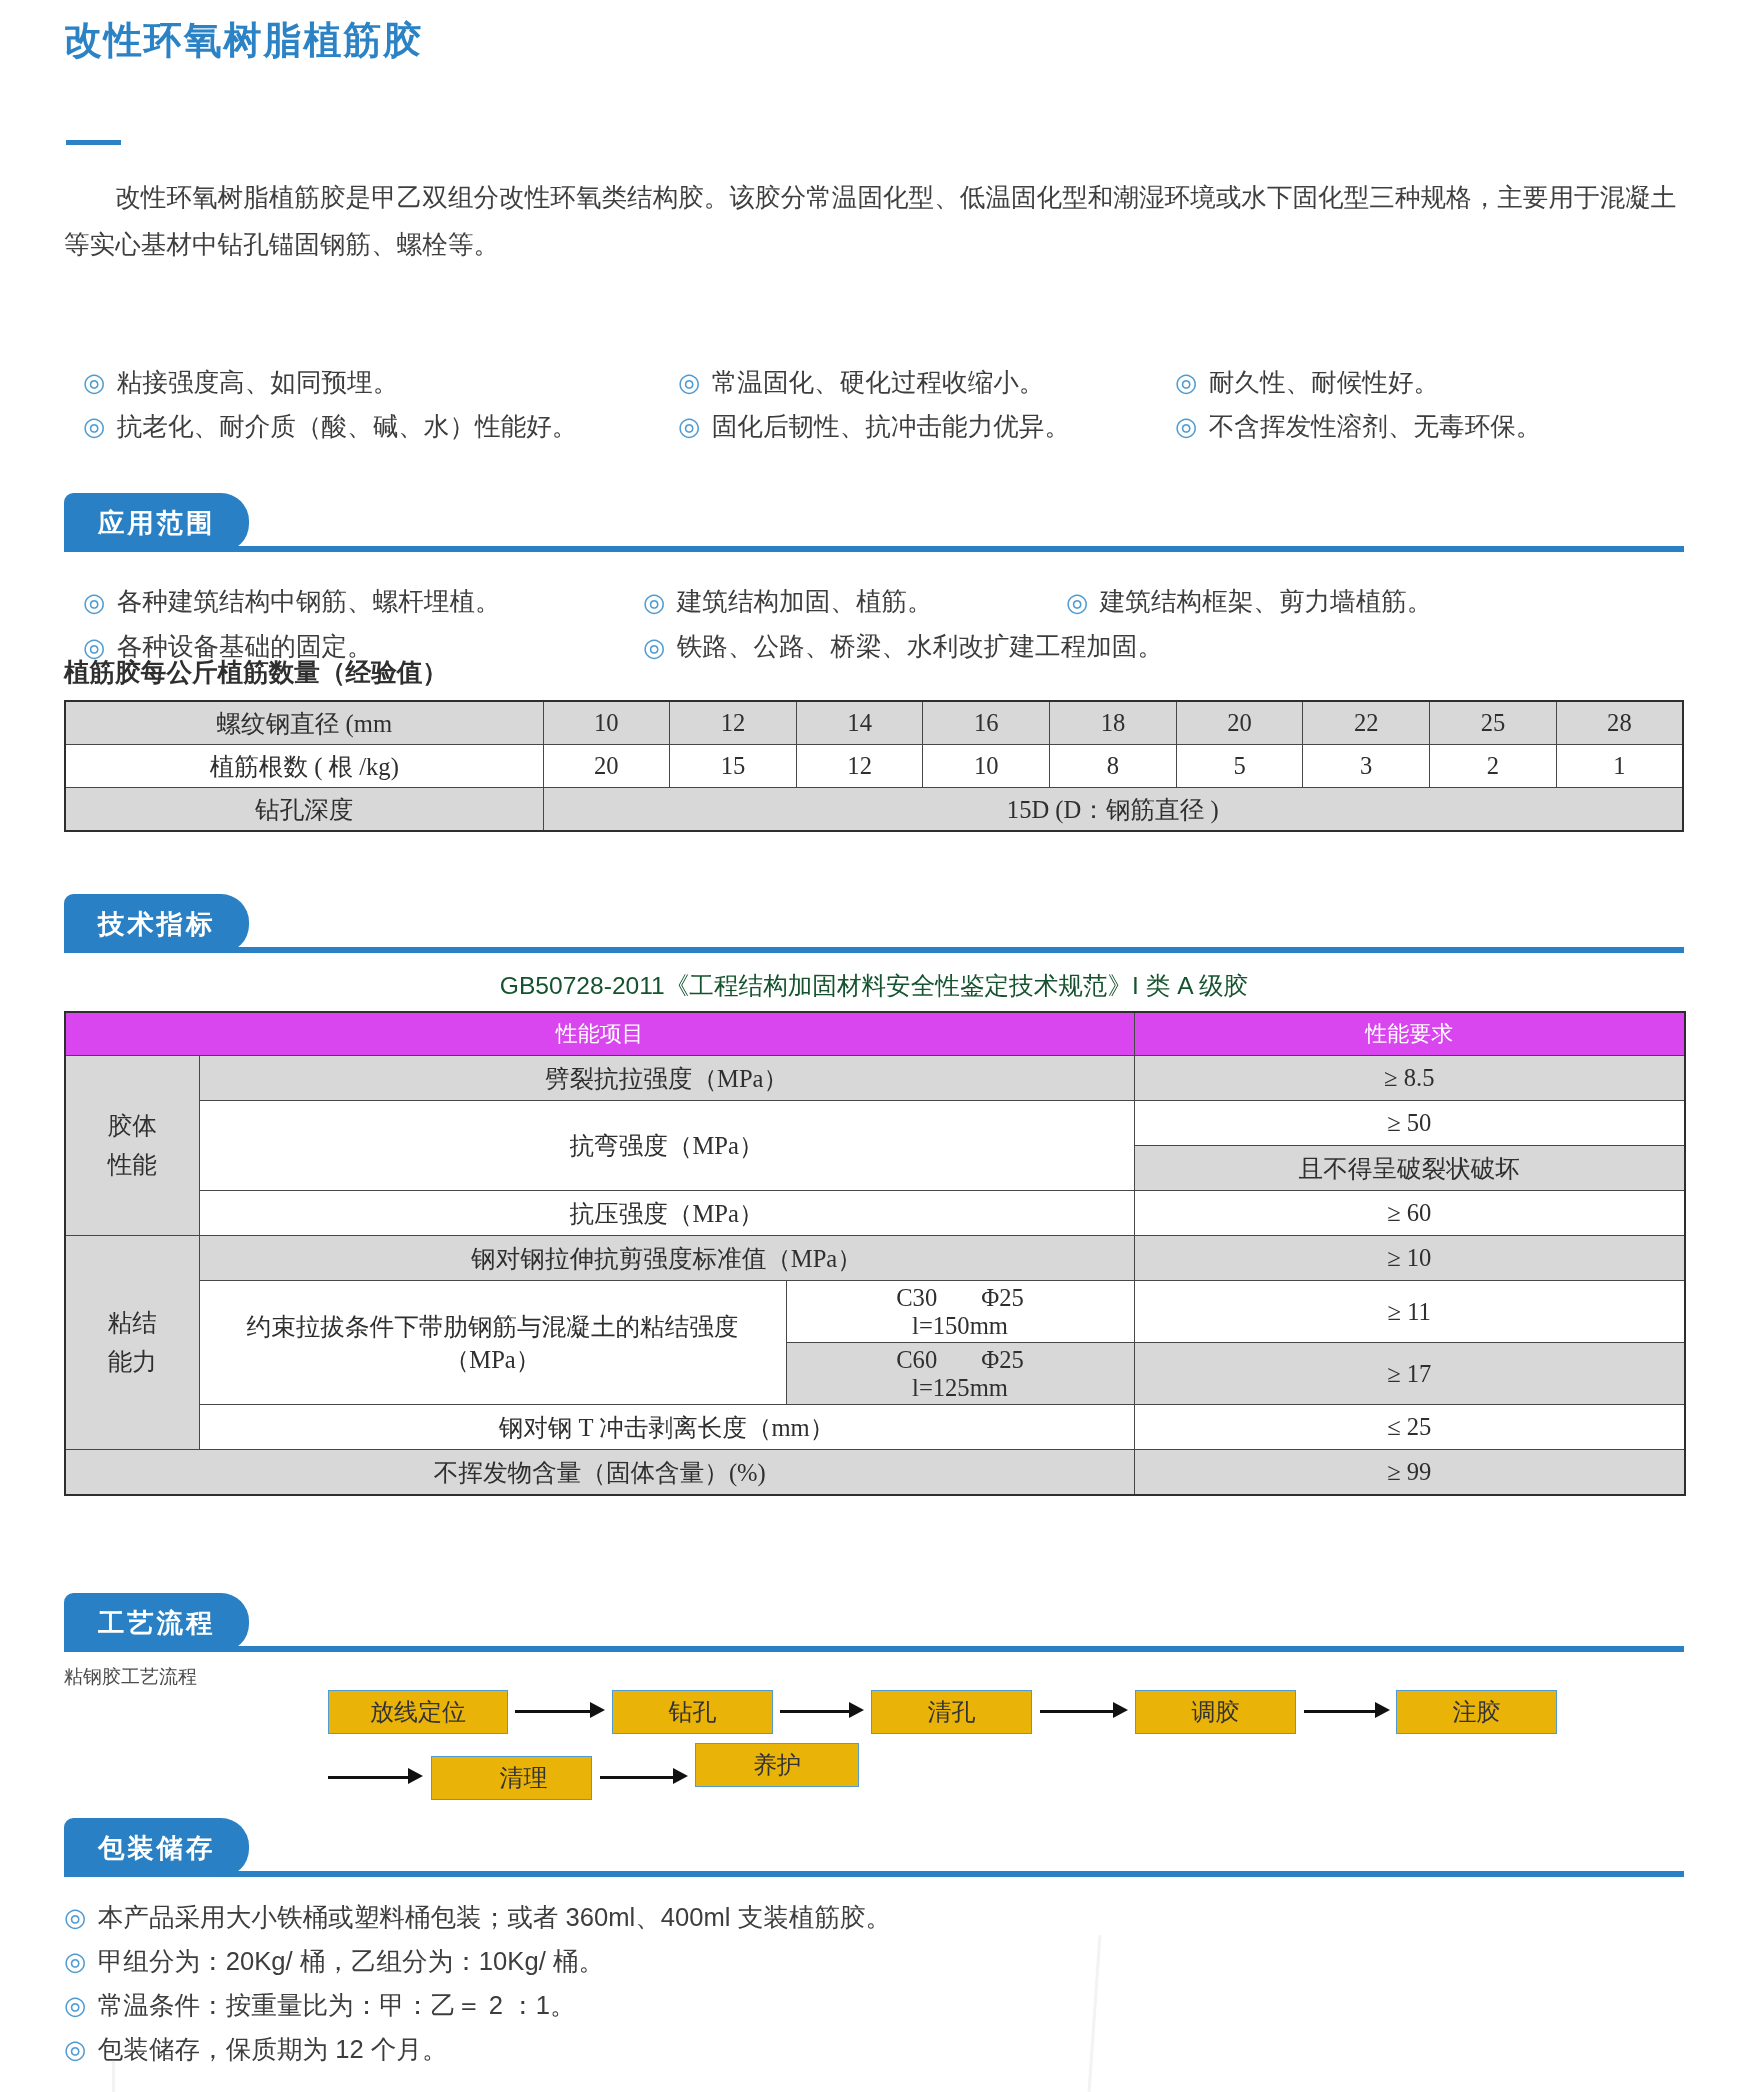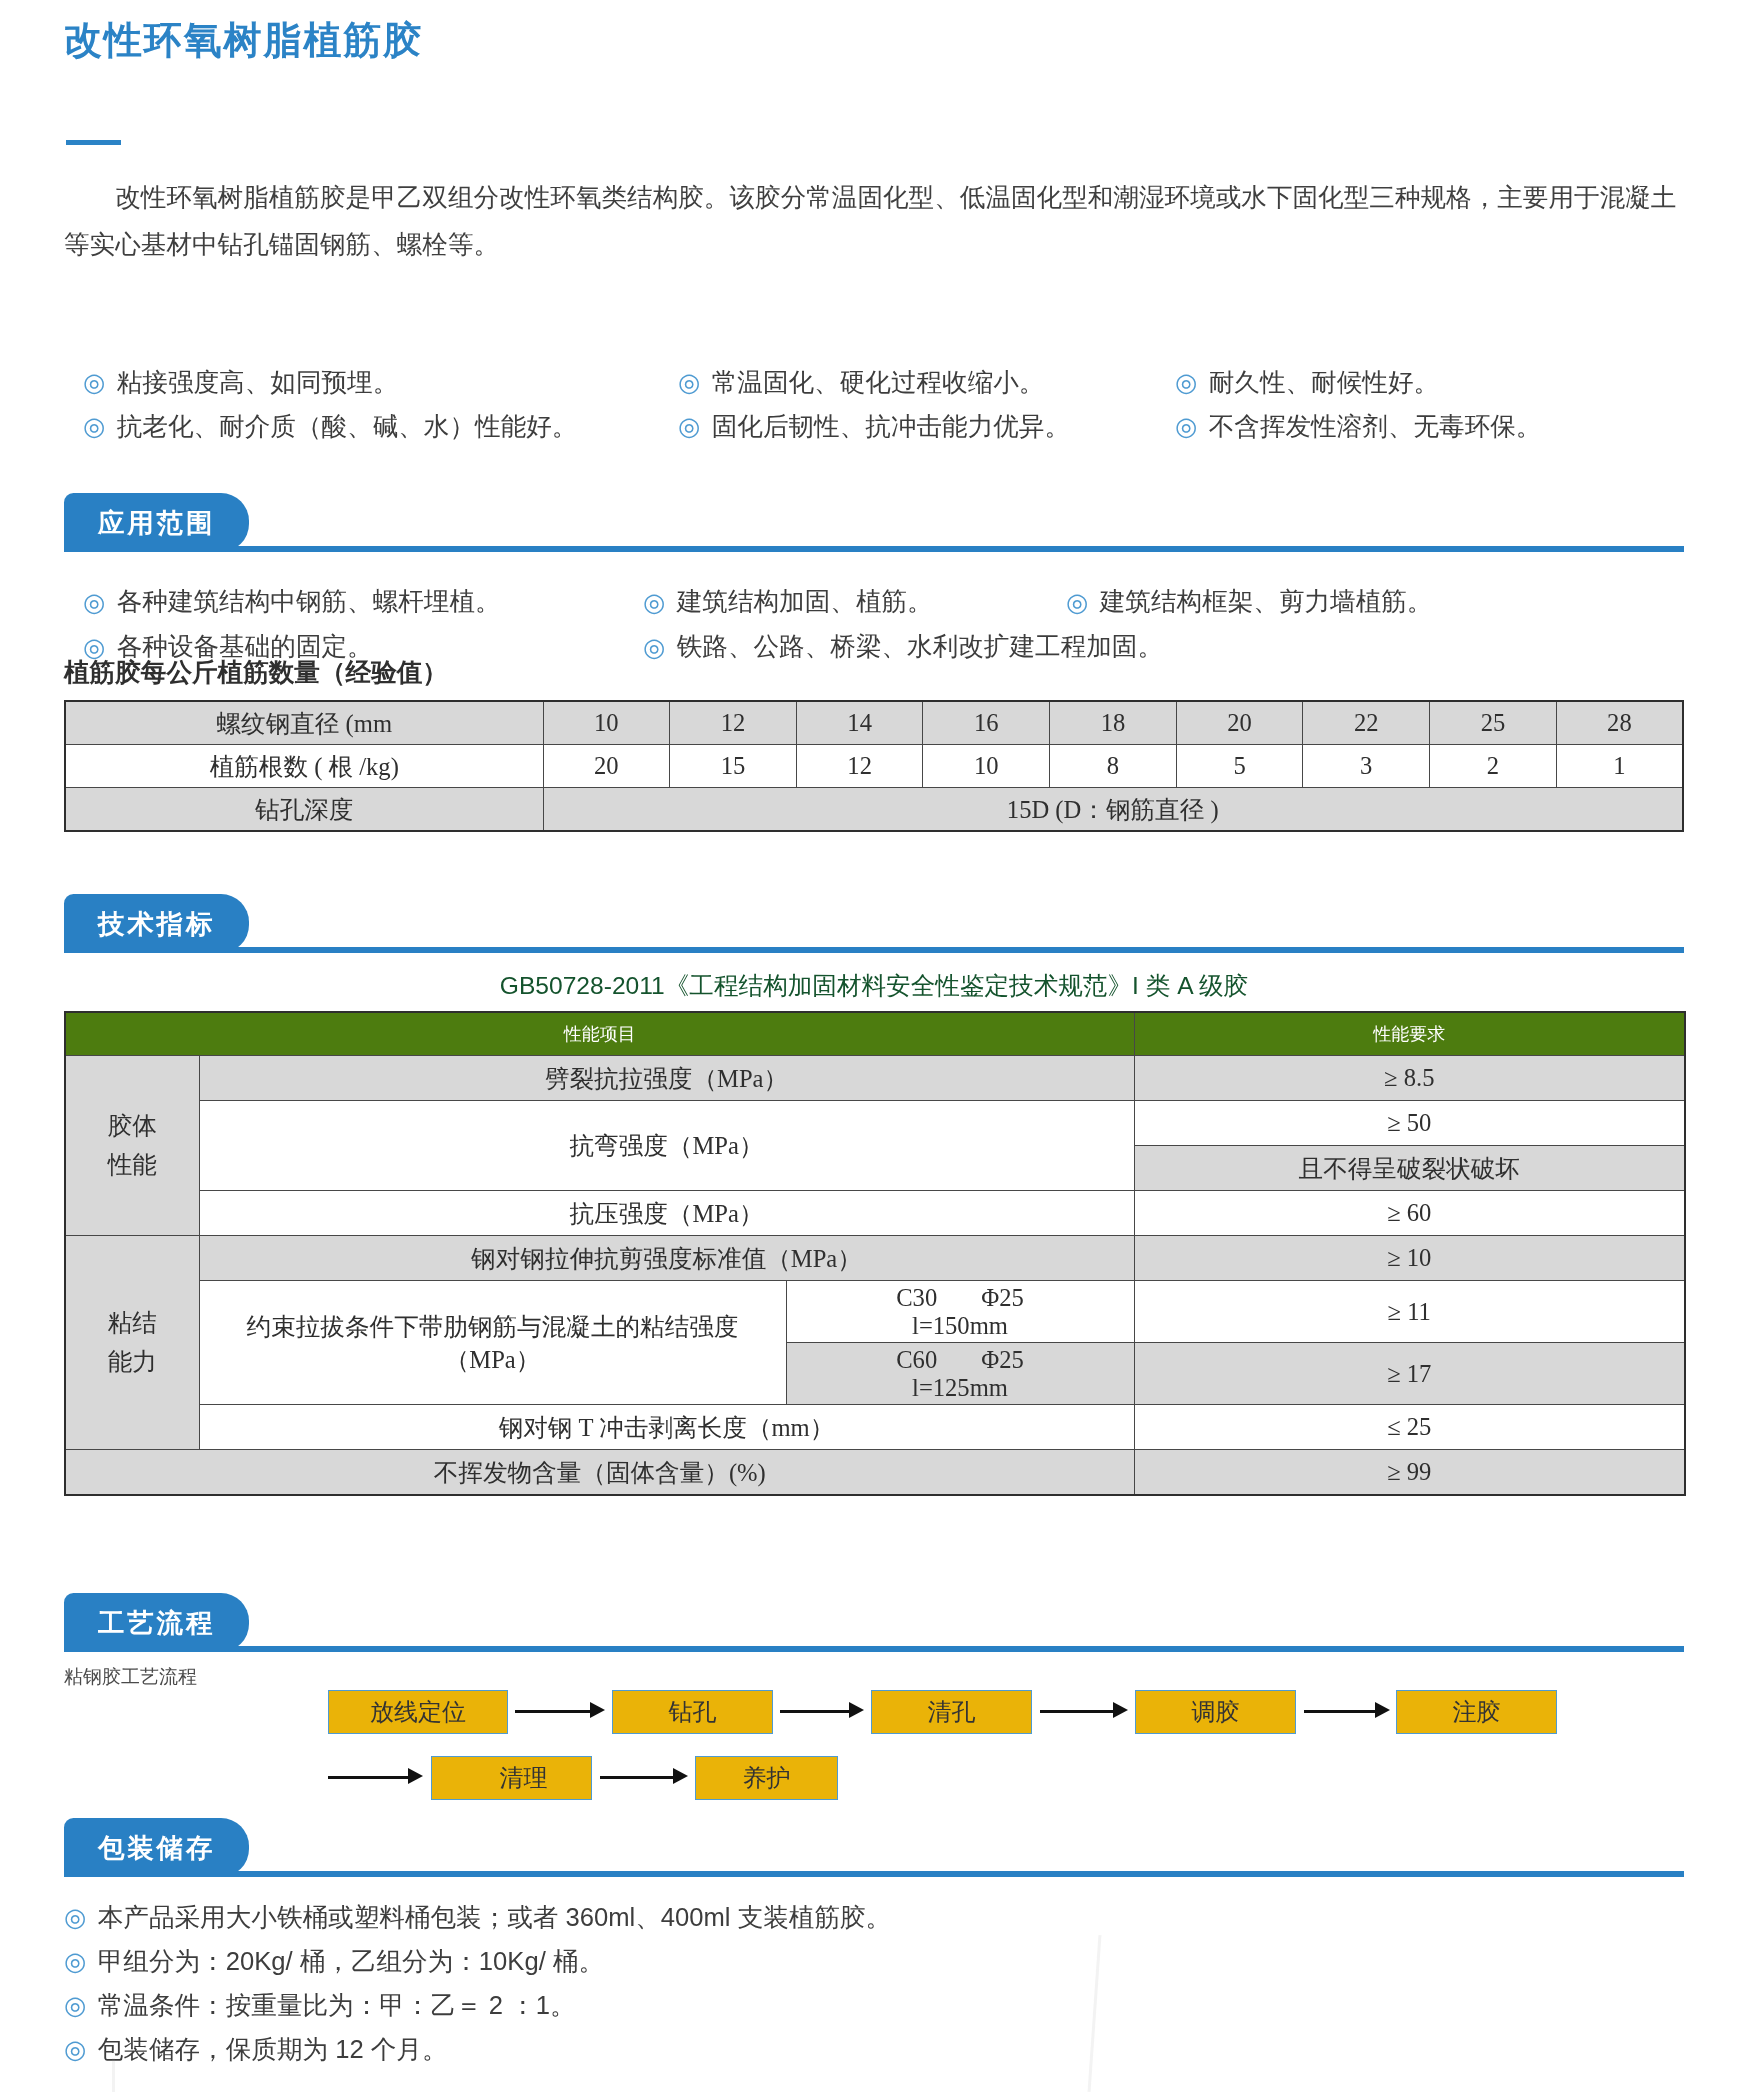--- a/index.html
+++ b/index.html
@@ -39,21 +39,21 @@
   .tbl td{border:1.9px solid #474747;text-align:center;vertical-align:middle;padding:0;font-family:Liberation Serif, serif;}
   .tbl1{top:700px;width:1620px;}
   .tbl1 td{height:42px;}
   .gray{background:#d8d8d8;}
   .white{background:#ffffff;}
 
   
   .gb-line{position:absolute;top:969px;left:0;width:1620px;text-align:center;font-size:24.6px;color:#14532d;}
   .tbl2{top:1011px;width:1620px;}
   .tbl2 td{height:44px;}
-  .tbl2 td.hdr{background:#4d7c0f;color:#ffffff;height:42px;font-size:18px;}
+  .tbl2 td.hdr{background:#d946ef;color:#ffffff;height:42px;font-size:22px;}
   .tbl2 td.tall{height:61px;}
   .group-label span{display:inline-block;width:2.1em;line-height:1.55;word-break:break-all;}
   .cond-line1{display:flex;justify-content:center;gap:44px;}
 
   
   .flow-subtitle{position:absolute;top:1664px;left:0;font-size:19px;color:#4a4a4a;}
   .flow{position:absolute;top:1690px;left:0;width:1620px;height:123px;}
   .fbox{
     position:absolute;height:44px;border:1.9px solid #4f9bd2;background:#eab308;
     display:flex;align-items:center;justify-content:center;
@@ -271,21 +271,21 @@
     <div class="arrow" style="left:716px;top:20px;width:70px;"></div>
     <div class="fbox" style="left:807px;top:0;width:161px;">清孔</div>
     <div class="arrow" style="left:976px;top:20px;width:74px;"></div>
     <div class="fbox" style="left:1071px;top:0;width:161px;">调胶</div>
     <div class="arrow" style="left:1240px;top:20px;width:72px;"></div>
     <div class="fbox" style="left:1332px;top:0;width:161px;">注胶</div>
 
     <div class="arrow" style="left:264px;top:86px;width:81px;"></div>
     <div class="fbox" style="left:367px;top:66px;width:161px;padding-left:24px;">清理</div>
     <div class="arrow" style="left:536px;top:86px;width:74px;"></div>
-    <div class="fbox" style="left:631px;top:66px;width:143px;">养护</div>
+    <div class="fbox" style="left:631px;top:53px;width:164px;">养护</div>
   </div>
 
   <div class="section-bar" style="top:1815px;">
     <div class="section-rule"></div>
     <div class="section-badge">包装储存</div>
   </div>
   <div class="pack-list">
     <div class="bullet-item">
         <span class="bullet-dot">◎</span>
         <span>本产品采用大小铁桶或塑料桶包装；或者 360ml、400ml 支装植筋胶。</span>

